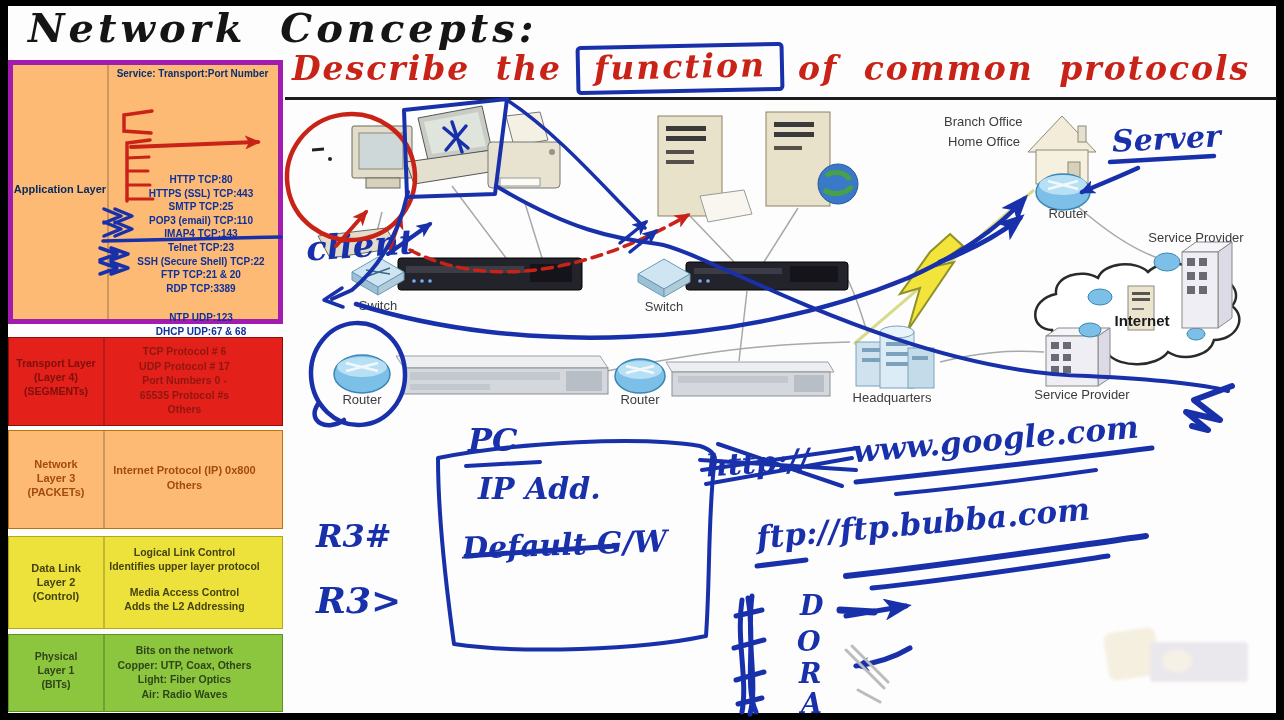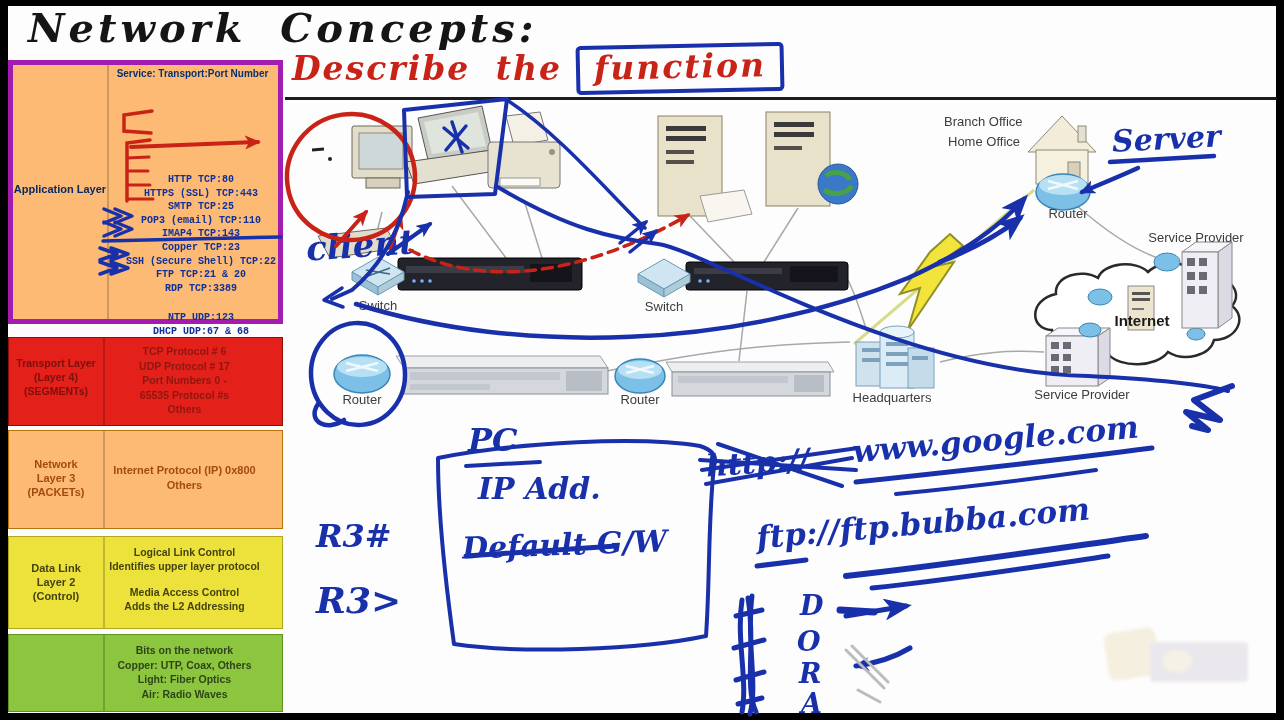--- a/index.html
+++ b/index.html
@@ -23,21 +23,21 @@
   
   .osi{position:absolute;left:8px;width:275px;z-index:2;box-sizing:border-box;}
   .osi .divider{position:absolute;left:94px;top:0;bottom:0;width:2px;opacity:.55;background:#00000055;}
   .side{position:absolute;left:0;width:94px;text-align:center;font-weight:bold;}
   .cont{position:absolute;left:80px;right:2px;text-align:center;font-weight:bold;}
   #box-app{top:60px;height:264px;background:#fdba74;border:5px solid #a21caf;}
   #box-app .hdr{position:absolute;left:96px;right:2px;top:3px;text-align:center;
                 font-size:10px;font-weight:bold;color:#083070;}
   #box-app .side{top:118px;color:#082a60;font-size:11px;}
   .prot{position:absolute;left:98px;width:180px;text-align:center;font-size:10px;font-weight:bold;
-        color:#10309a;line-height:13.6px;font-family:Liberation Mono, monospace;}
+        color:#10309a;line-height:13.6px;}
   #tcp-list{top:108px;}
   #udp-list{top:246px;}
   #box-tra{top:337px;height:89px;background:#e32019;border:1px solid #8f0e08;}
   #box-tra .side{top:18px;color:#7c100c;font-size:10.5px;line-height:14px;}
   #box-tra .cont{top:6px;color:#8f1710;font-size:10.5px;line-height:14.5px;}
   #box-net{top:430px;height:99px;background:#fdba74;border:1px solid #b87408;}
   #box-net .side{top:26px;color:#a34a10;font-size:11px;line-height:14px;}
   #box-net .cont{top:32px;color:#a34a10;font-size:11px;line-height:15px;}
   #box-dl{top:536px;height:93px;background:#ece23b;border:1px solid #b0a81a;}
   #box-dl .side{top:24px;color:#45430f;font-size:11px;line-height:14px;}
@@ -69,34 +69,35 @@
 </head>
 <body>
 
 <div id="page">
   <div class="stage"></div>
 
   <div id="title" class="hand black">Network Concepts:</div>
   <div id="subtitle">
     <span class="seg hand red">Describe the</span>
     <span id="fn-box" class="seg hand red">function</span>
+    <span class="seg hand red">of common protocols</span>
   </div>
   <div id="rule"></div>
 
   <div id="box-app" class="osi">
     <div class="hdr">Service: Transport:Port Number</div>
     <div class="divider"></div>
     <div class="side">Application Layer</div>
     <div id="tcp-list" class="prot">
       <div>HTTP TCP:80</div>
       <div>HTTPS (SSL) TCP:443</div>
       <div>SMTP TCP:25</div>
       <div>POP3 (email) TCP:110</div>
       <div>IMAP4 TCP:143</div>
-      <div>Copper TCP:23</div>
+      <div>Telnet TCP:23</div>
       <div>SSH (Secure Shell) TCP:22</div>
       <div>FTP TCP:21 &amp; 20</div>
       <div>RDP TCP:3389</div>
     </div>
     <div id="udp-list" class="prot">
       <div>NTP UDP:123</div>
       <div>DHCP UDP:67 &amp; 68</div>
       <div>DNS UDP:53</div>
       <div>TFTP UDP:69</div>
     </div>
@@ -141,20 +142,25 @@
     <div class="cont">
       <div>Logical Link Control</div>
       <div>Identifies upper layer protocol</div>
       <div class="gap">Media Access Control</div>
       <div>Adds the L2 Addressing</div>
     </div>
   </div>
 
   <div id="box-phy" class="osi">
     <div class="divider"></div>
+    <div class="side">
+      <div>Physical</div>
+      <div>Layer 1</div>
+      <div>(BITs)</div>
+    </div>
     <div class="cont">
       <div>Bits on the network</div>
       <div>Copper: UTP, Coax, Others</div>
       <div>Light: Fiber Optics</div>
       <div>Air: Radio Waves</div>
     </div>
   </div>
 
   <svg id="svg-icons" width="1284" height="720" viewBox="0 0 1284 720">
 

